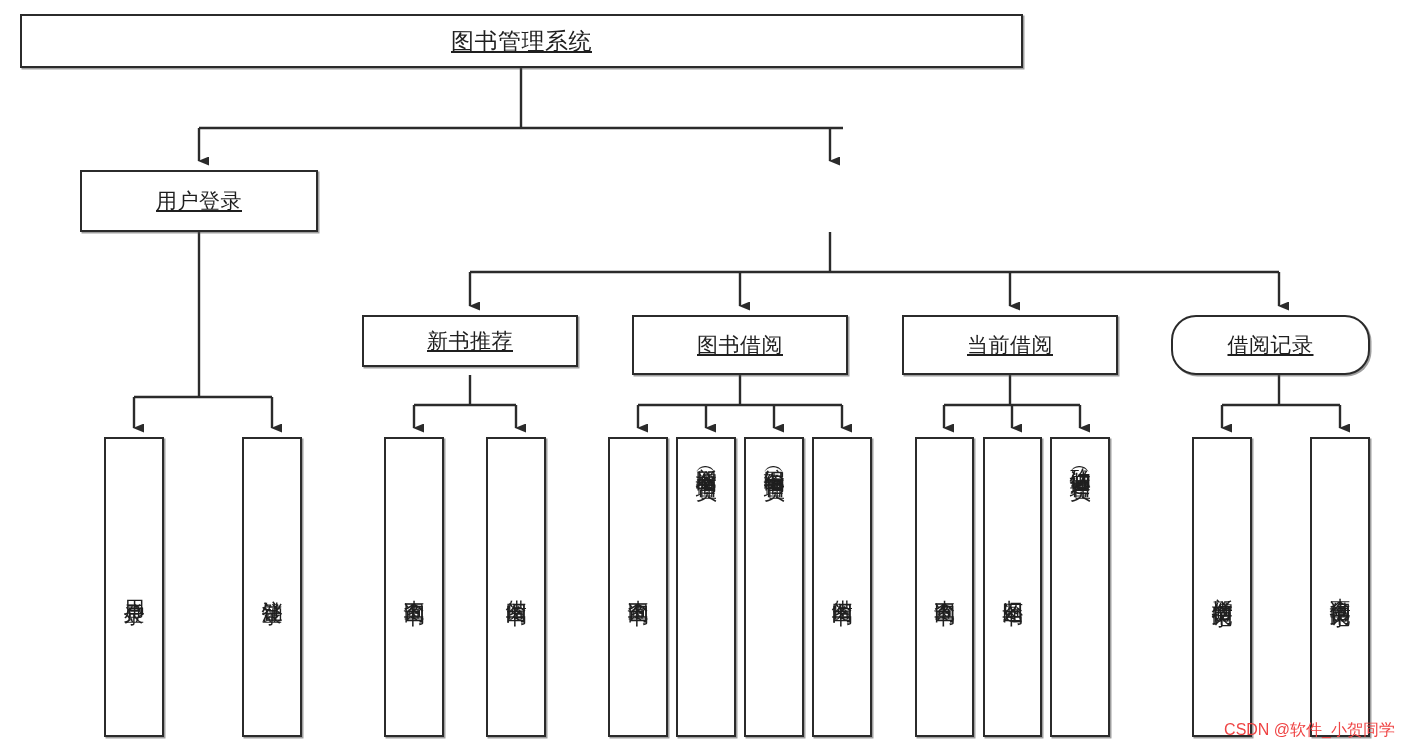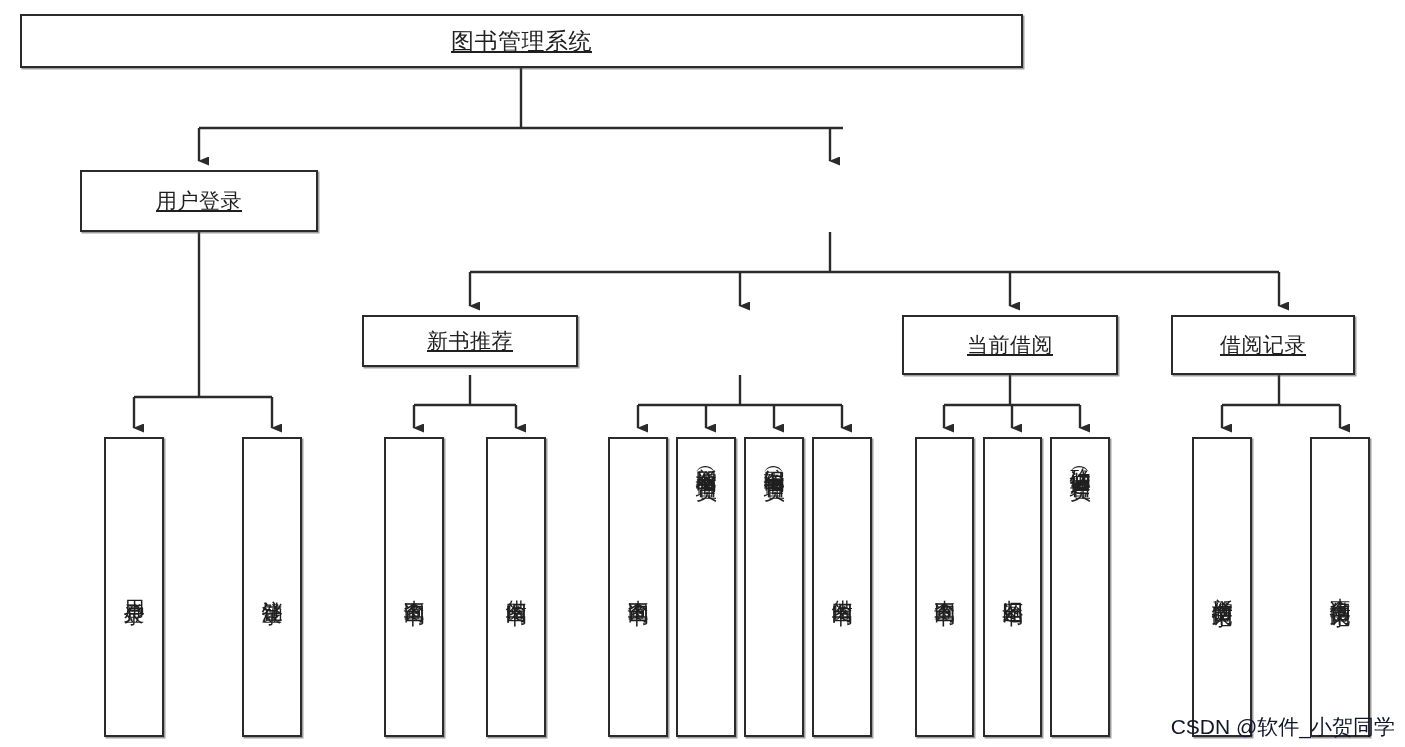--- a/index.html
+++ b/index.html
@@ -67,22 +67,22 @@
     align-items: center;
     padding-top: 0;
   }
   #root-node .node-label {
     font-size: 23px;
   }
   #watermark {
     position: absolute;
     right: 10px;
     bottom: 6px;
-    font-size: 21px;
-    color: #0f172a;
+    font-size: 16px;
+    color: #ef4444;
     white-space: nowrap;
     z-index: 5;
     user-select: none;
   }
 </style>
 </head>
 <body>
 
 <div id="diagram-canvas">
 
@@ -154,26 +154,29 @@
 
   <div class="node-box horizontal" style="left:80px; top:170px; width:238px; height:62px;">
     <span class="node-label">用户登录</span>
   </div>
 
 
   <div class="node-box horizontal" style="left:362px; top:315px; width:216px; height:52px;">
     <span class="node-label">新书推荐</span>
   </div>
 
+  <div class="node-box horizontal" style="left:632px; top:315px; width:216px; height:60px;">
+    <span class="node-label">图书借阅</span>
+  </div>
 
   <div class="node-box horizontal" style="left:902px; top:315px; width:216px; height:60px;">
     <span class="node-label">当前借阅</span>
   </div>
 
-  <div class="node-box horizontal" style="left:1171px; top:315px; width:184px; height:60px;">
+  <div class="node-box horizontal" style="left:1171px; top:315px; width:199px; height:60px;border-radius:25px;">
     <span class="node-label">借阅记录</span>
   </div>
 
   <div class="node-box vertical center-text" style="left:104px; top:437px; width:60px; height:300px;">
     <span class="node-label">用户登录</span>
   </div>
 
   <div class="node-box vertical center-text" style="left:242px; top:437px; width:60px; height:300px;">
     <span class="node-label">注销登录</span>
   </div>

